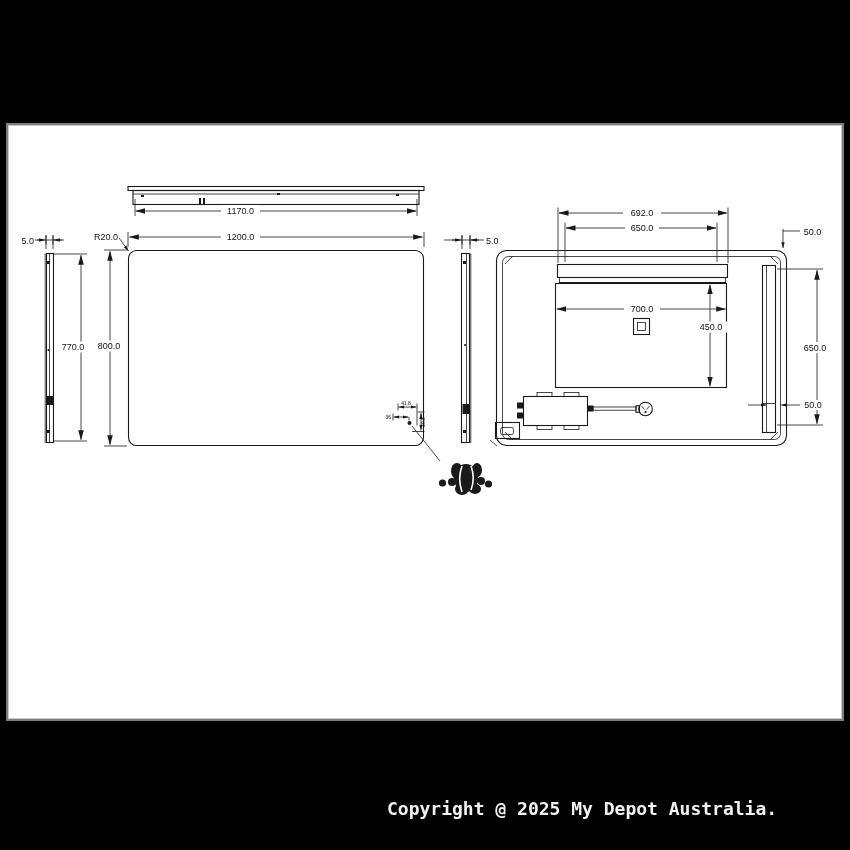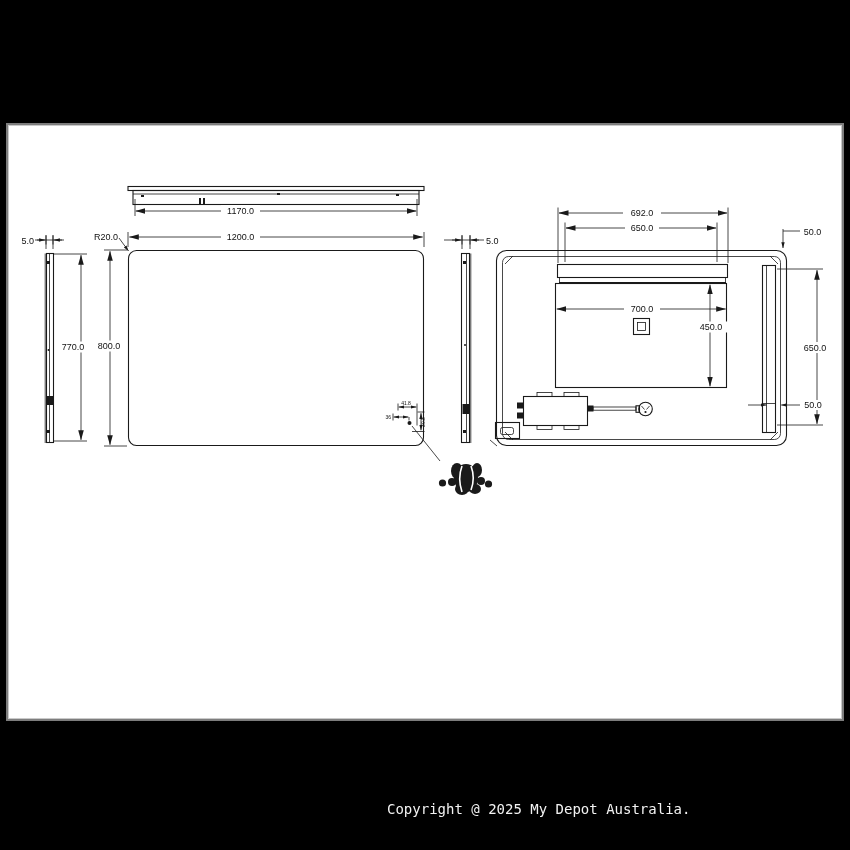--- a/index.html
+++ b/index.html
@@ -29,22 +29,22 @@
   .lbl{font-family:"Liberation Sans",sans-serif;font-size:9px;fill:#111;}
   .tiny{font-family:"Liberation Sans",sans-serif;font-size:5px;fill:#111;}
   .mid{text-anchor:middle;}
   .end{text-anchor:end;}
   .wslit{stroke:#ffffff;fill:none;stroke-width:1.6;}
   .copyright{
     position:absolute;
     left:387px;top:795px;
     color:#f2f2f2;
     font-family:"DejaVu Sans Mono","Liberation Mono",monospace;
-    font-weight:normal;
-    font-size:14px;
+    font-weight:bold;
+    font-size:18px;
     line-height:28px;
     white-space:nowrap;
   }
 </style>
 </head>
 <body>
 
 <div class="stage">
 
   <div class="panel"></div>

